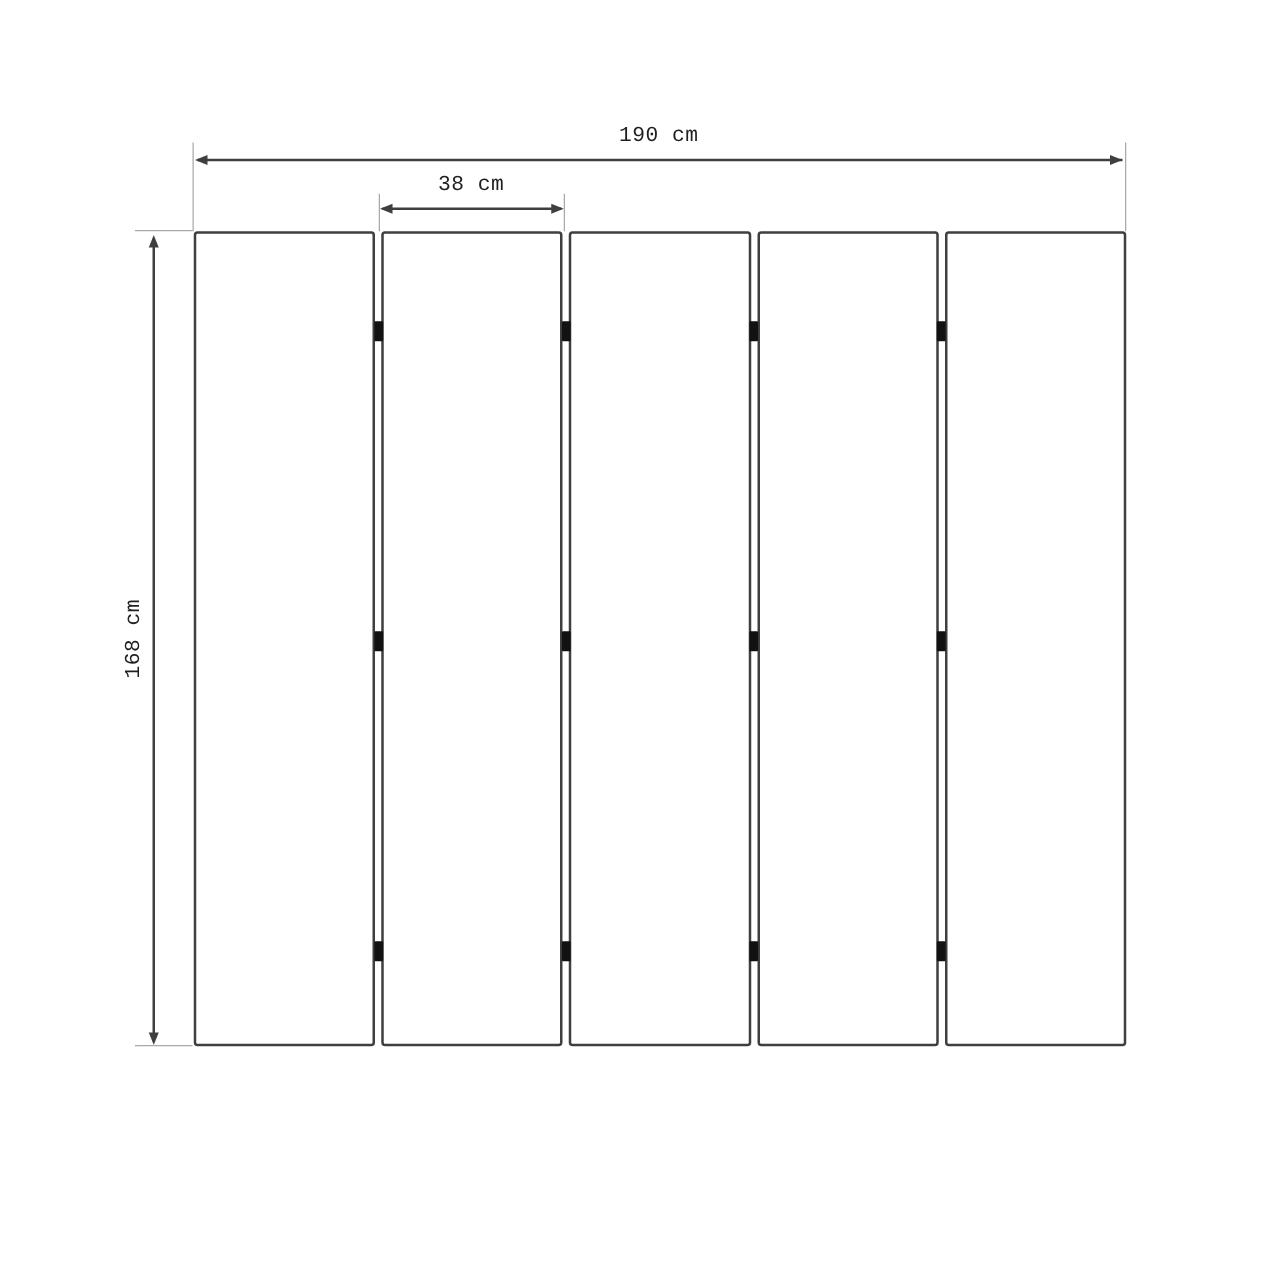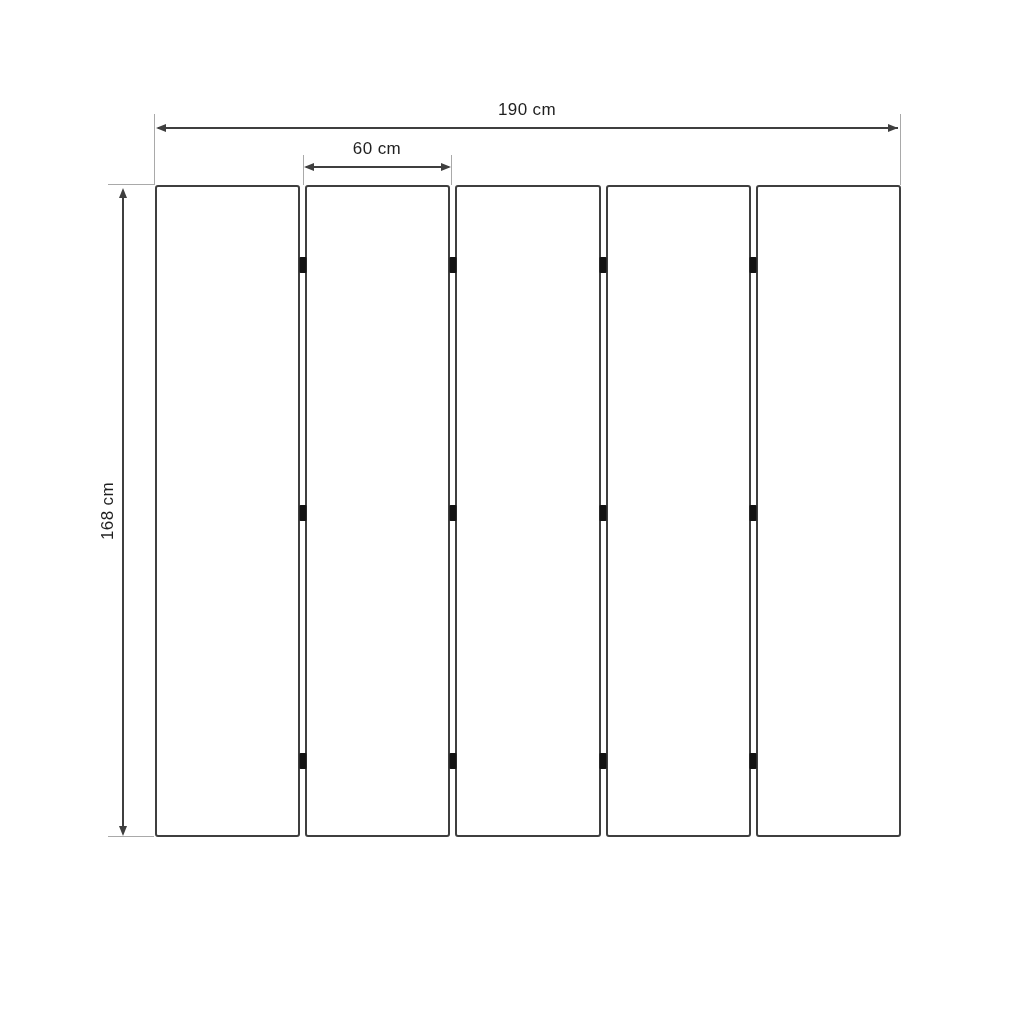--- a/index.html
+++ b/index.html
@@ -1,18 +1,18 @@
 <!DOCTYPE html>
 <html><head>
 <meta charset="utf-8">
 <style>
   html,body{margin:0;padding:0;background:#ffffff;}
   .canvas{
     position:relative;width:1024px;height:1024px;background:#ffffff;
-    font-family:Liberation Sans, sans-serif;overflow:hidden;
+    font-family:Liberation Mono, monospace;overflow:hidden;
   }
   
   .panels-row{
     position:absolute;left:155px;top:185px;width:746px;height:652px;
     display:flex;gap:5px;
   }
   .panel{
     flex:1;box-sizing:border-box;background:#ffffff;
     border:2px solid #3f3f3f;border-radius:3px;
   }
@@ -68,21 +68,21 @@
     <div class="arrow arrow-right" style="left:888px;top:124px;"></div>
     <div class="dlabel dlabel-center" style="left:527px;top:100px;">190 cm</div>
   </div>
 
   <div>
     <div class="ext" style="left:303px;top:155px;width:1px;height:30px;"></div>
     <div class="ext" style="left:451px;top:155px;width:1px;height:30px;"></div>
     <div class="dline" style="left:306px;top:166px;width:143px;height:2px;"></div>
     <div class="arrow arrow-left" style="left:304px;top:163px;"></div>
     <div class="arrow arrow-right" style="left:441px;top:163px;"></div>
-    <div class="dlabel dlabel-center" style="left:377px;top:139px;">60 cm</div>
+    <div class="dlabel dlabel-center" style="left:377px;top:139px;">38 cm</div>
   </div>
 
   <div>
     <div class="ext" style="left:108px;top:184px;width:46px;height:1px;"></div>
     <div class="ext" style="left:108px;top:836px;width:46px;height:1px;"></div>
     <div class="dline" style="left:122px;top:191px;width:2px;height:641px;"></div>
     <div class="arrow arrow-up" style="left:119px;top:188px;"></div>
     <div class="arrow arrow-down" style="left:119px;top:826px;"></div>
     <div class="dlabel dlabel-rot" style="left:108px;top:511px;">168 cm</div>
   </div>

